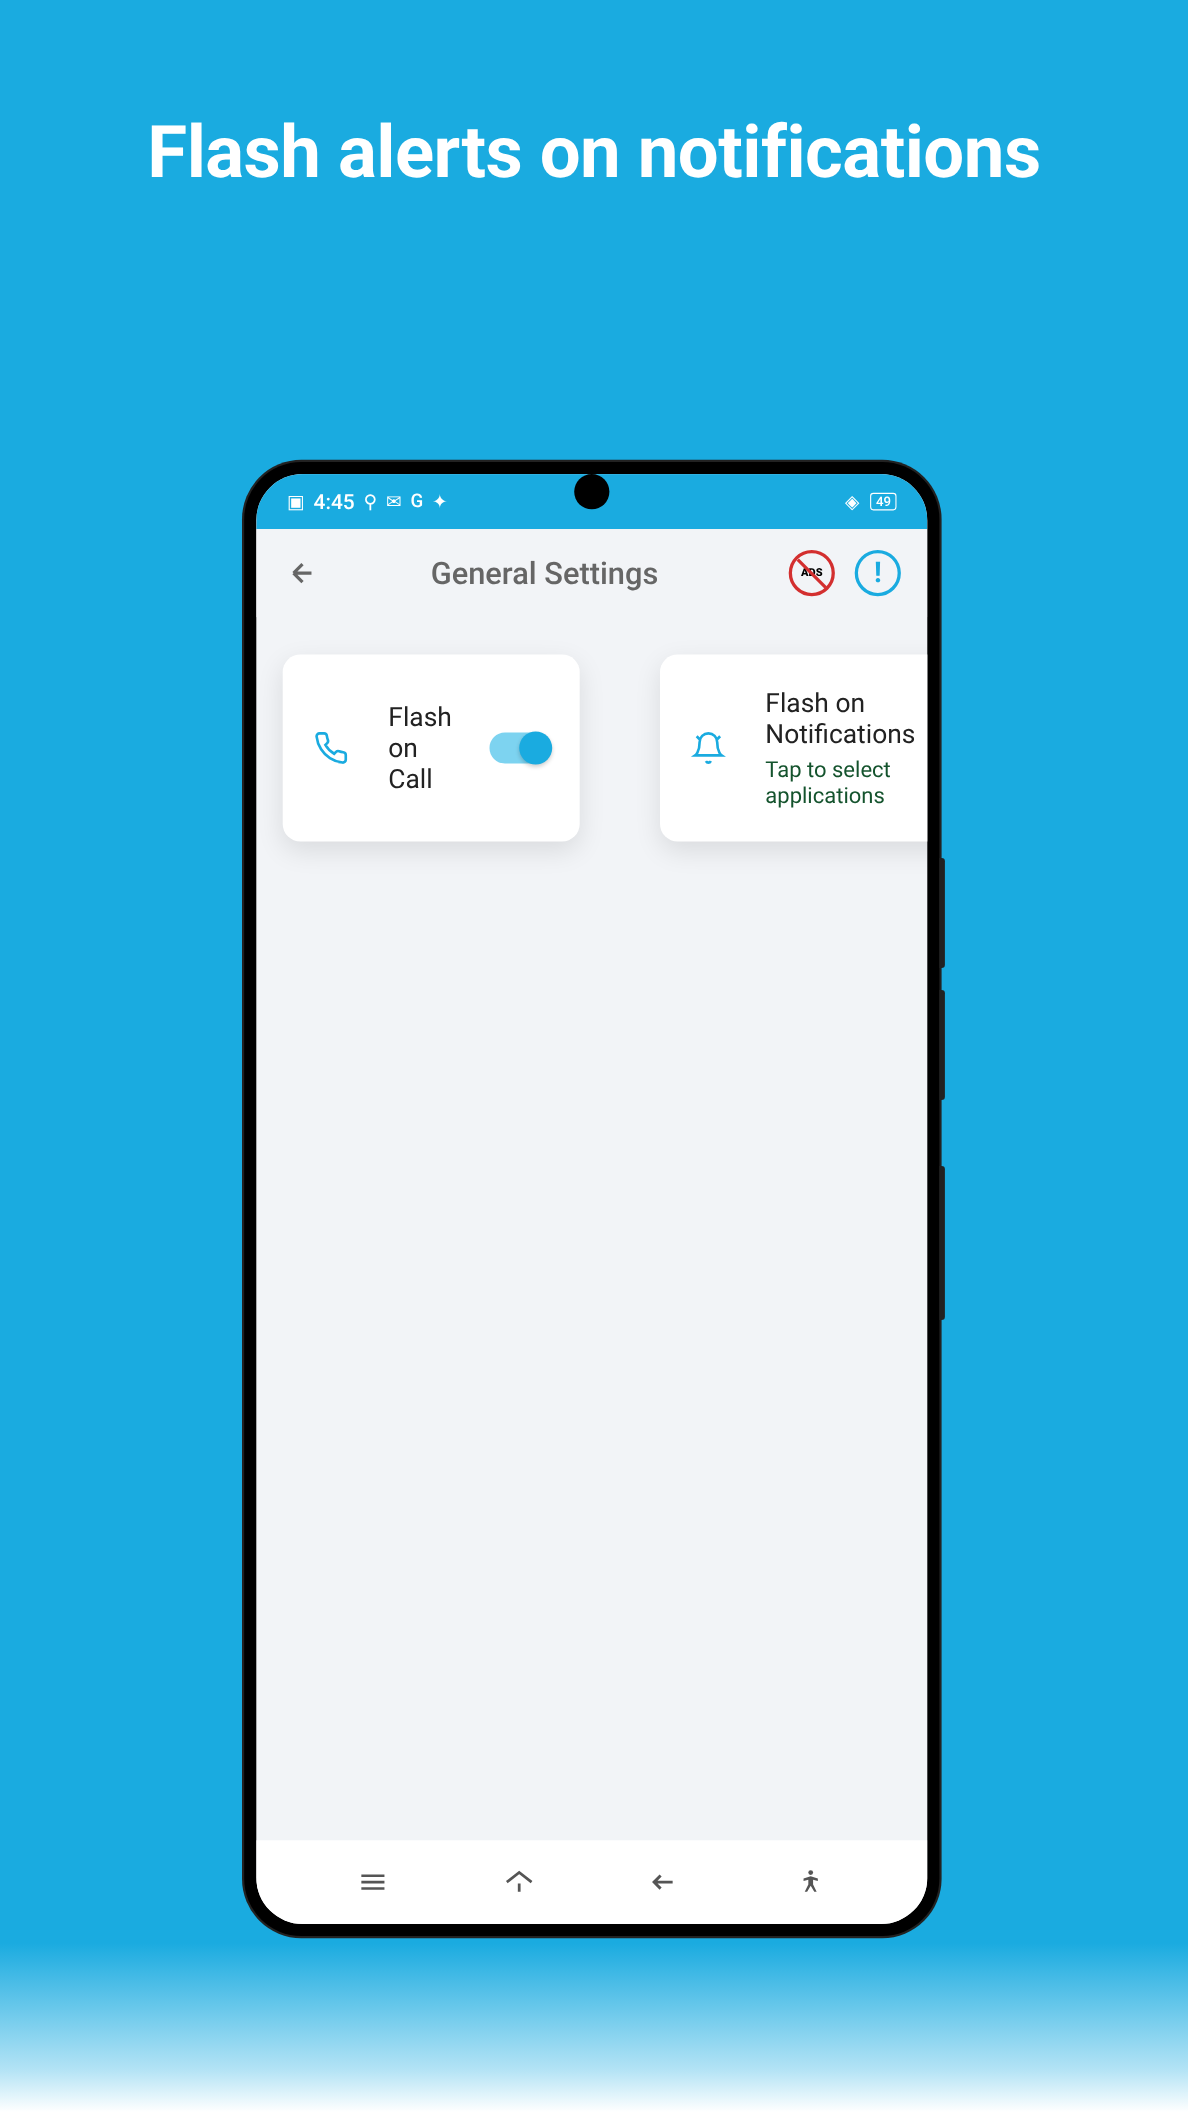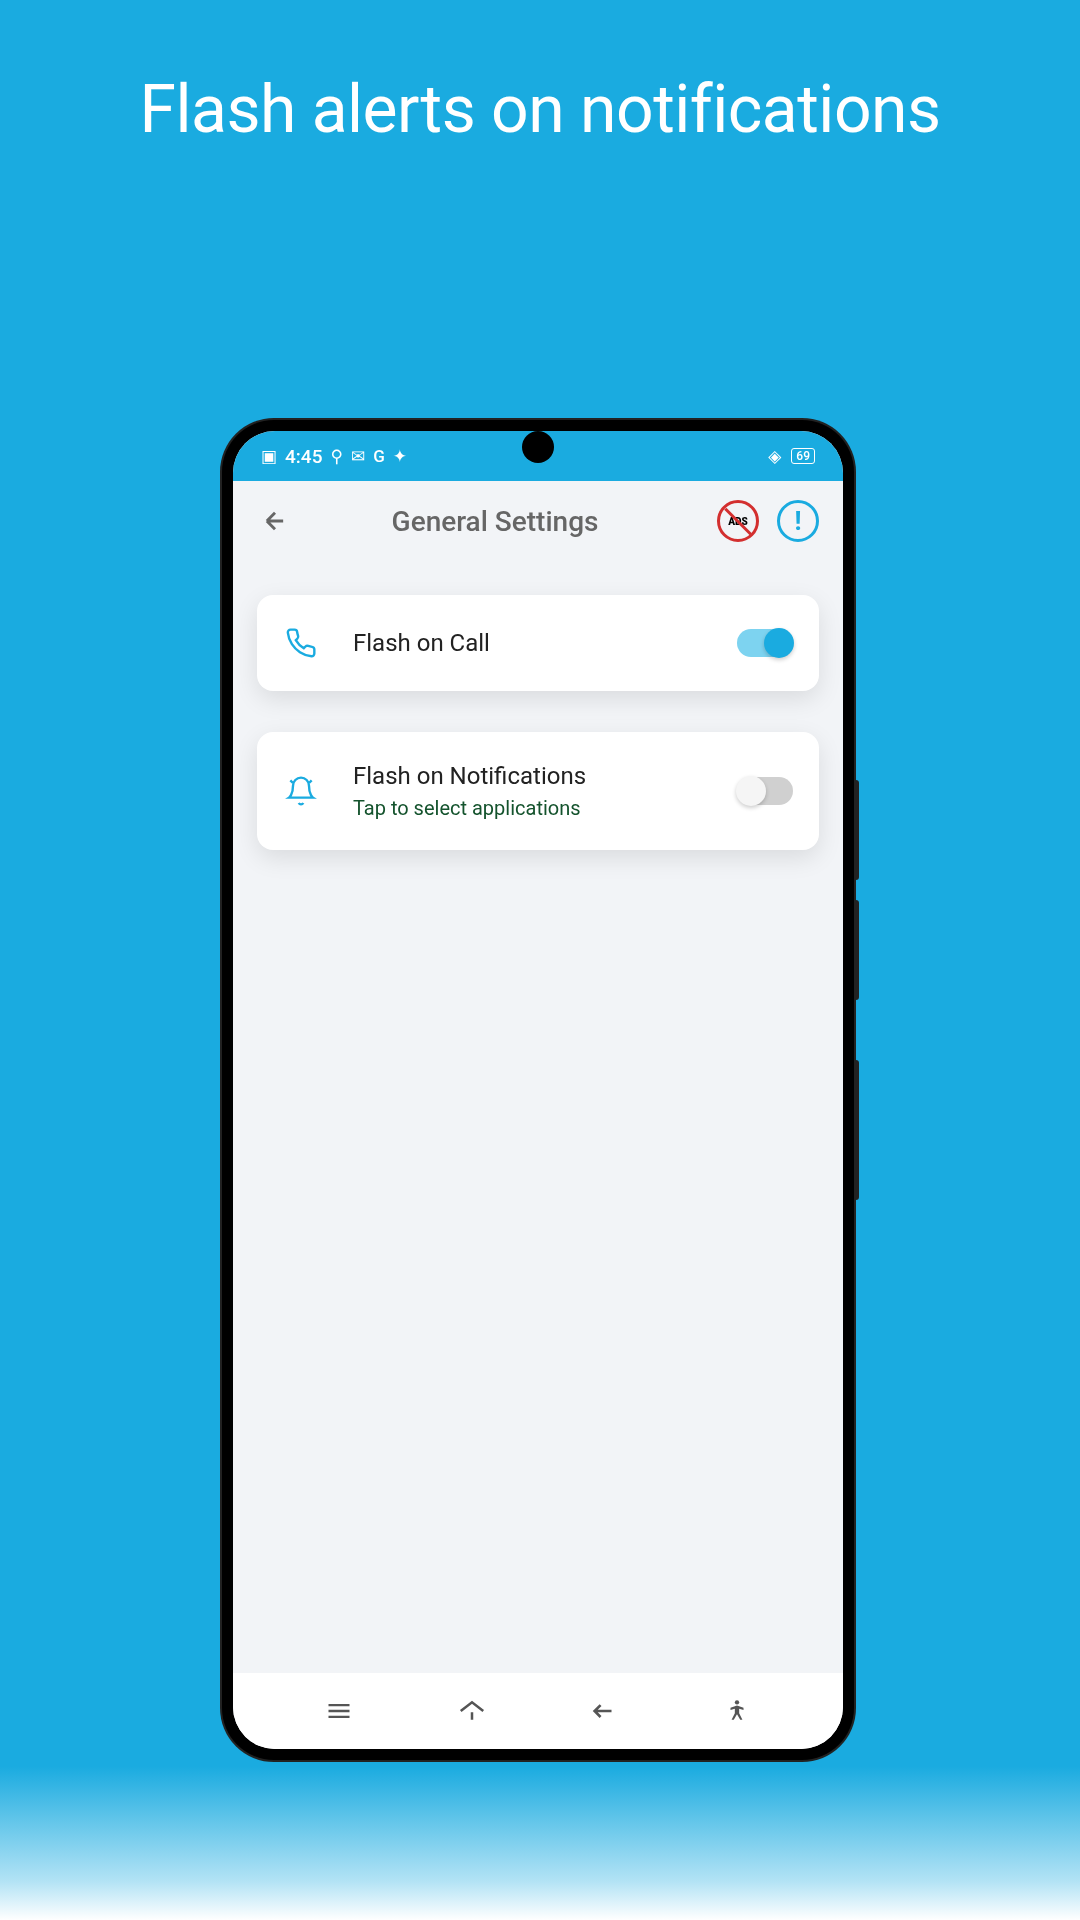--- a/index.html
+++ b/index.html
@@ -13,23 +13,23 @@
   height: 1920px;
   background: linear-gradient(to bottom, #1aabe0 0%, #1aabe0 92%, #b3e3f5 98%, #ffffff 100%);
   font-family: -apple-system, BlinkMacSystemFont, 'Segoe UI', Roboto, Arial, sans-serif;
   position: relative;
   overflow: hidden;
 }
 
 .promo-title {
   color: #ffffff;
   font-size: 66px;
-  font-weight: 400;
+  font-weight: 700;
   text-align: center;
-  padding-top: 72px;
+  padding-top: 102px;
   line-height: 1.15;
   letter-spacing: -0.5px;
 }
 
 .phone-frame {
   position: absolute;
   left: 222px;
   top: 420px;
   width: 632px;
   height: 1340px;
@@ -161,22 +161,22 @@
   align-items: center;
   justify-content: center;
   color: #1aabe0;
   font-size: 26px;
   font-weight: 700;
 }
 
 .settings-list {
   padding: 34px 24px;
   display: flex;
-  flex-direction: column;
-  gap: 41px;
+  flex-direction: row;
+  gap: 73px;
 }
 
 .setting-card {
   background: #ffffff;
   border-radius: 16px;
   padding: 30px 26px;
   display: flex;
   align-items: center;
   gap: 34px;
   box-shadow: 0 8px 24px rgba(0,0,0,0.10);
@@ -295,21 +295,21 @@
       <div class="status-left">
         <span class="status-icon">▣</span>
         <span>4:45</span>
         <span class="status-icon">⚲</span>
         <span class="status-icon">✉</span>
         <span class="status-icon">G</span>
         <span class="status-icon">✦</span>
       </div>
       <div class="status-right">
         <span class="status-icon">◈</span>
-        <span class="battery-box">69</span>
+        <span class="battery-box">49</span>
       </div>
     </div>
 
     <div class="app-header">
       <div class="back-arrow">
         <svg width="28" height="28" viewBox="0 0 24 24" fill="none" stroke="currentColor" stroke-width="2.5">
           <path d="M19 12H5M5 12l7-7M5 12l7 7"></path>
         </svg>
       </div>
       <div class="header-title">General Settings</div>

